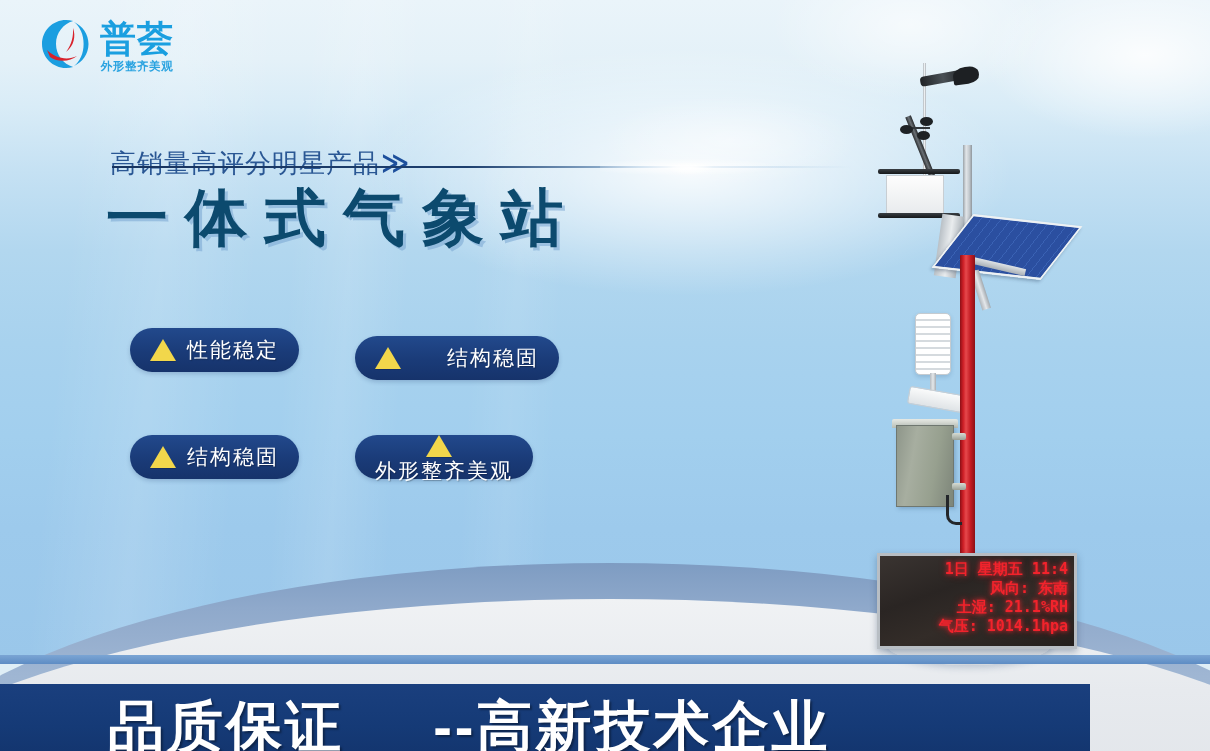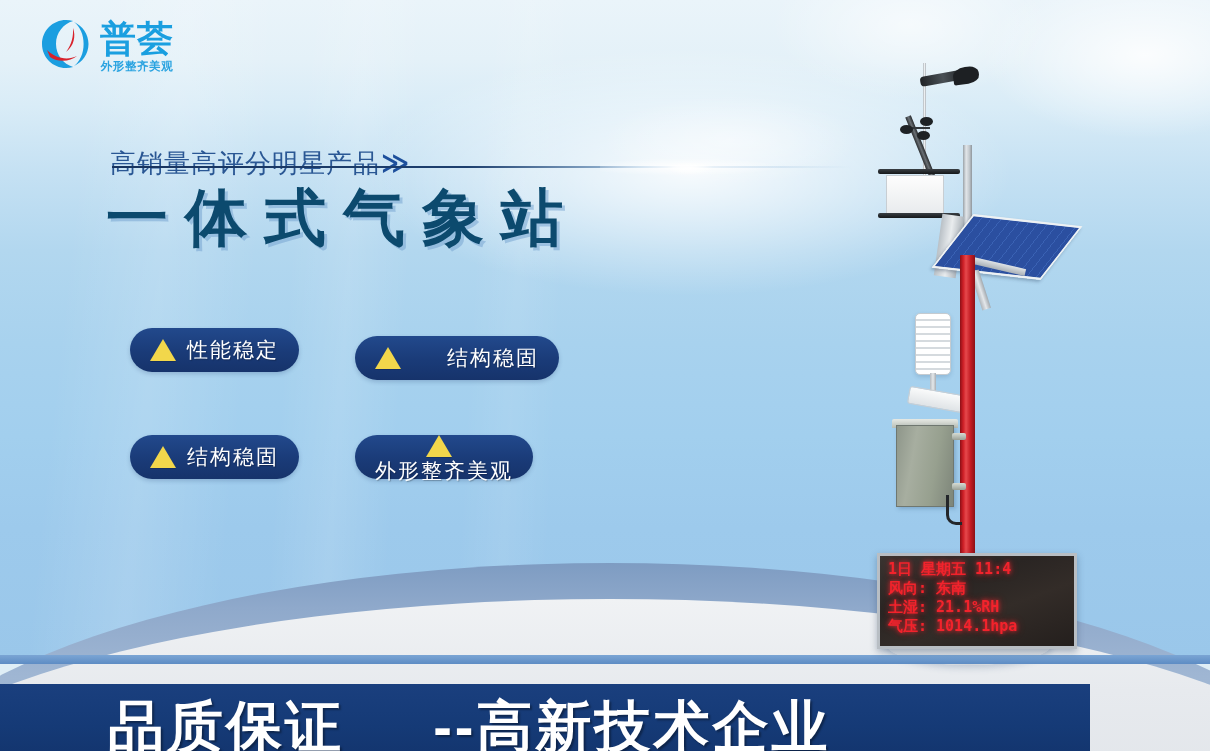--- a/index.html
+++ b/index.html
@@ -244,20 +244,21 @@
     border:1px solid #c9ced3;
   }
   
   .led {
     position:absolute; left:12px; top:248px; width:200px; height:96px;
     background:linear-gradient(160deg,#3a3431 0%, #2a2523 35%, #332c28 60%, #241f1d 100%);
     border:3px solid #b8bec4;
     padding:4px 6px 0 8px;
     box-shadow:0 3px 7px rgba(35,60,95,.35);
     z-index:5;
+    text-align:right;
   }
   .led-line {
     color:#f2232c; font-size:15px; line-height:19px;
     font-family:"DejaVu Sans Mono","Liberation Mono",monospace;
     font-weight:bold; white-space:nowrap;
     text-shadow:0 0 4px rgba(255,40,50,.85), 0 0 9px rgba(255,30,40,.45);
     letter-spacing:0px;
   }
   .led-wrap { position:absolute; left:865px; top:305px; z-index:6; }
   

